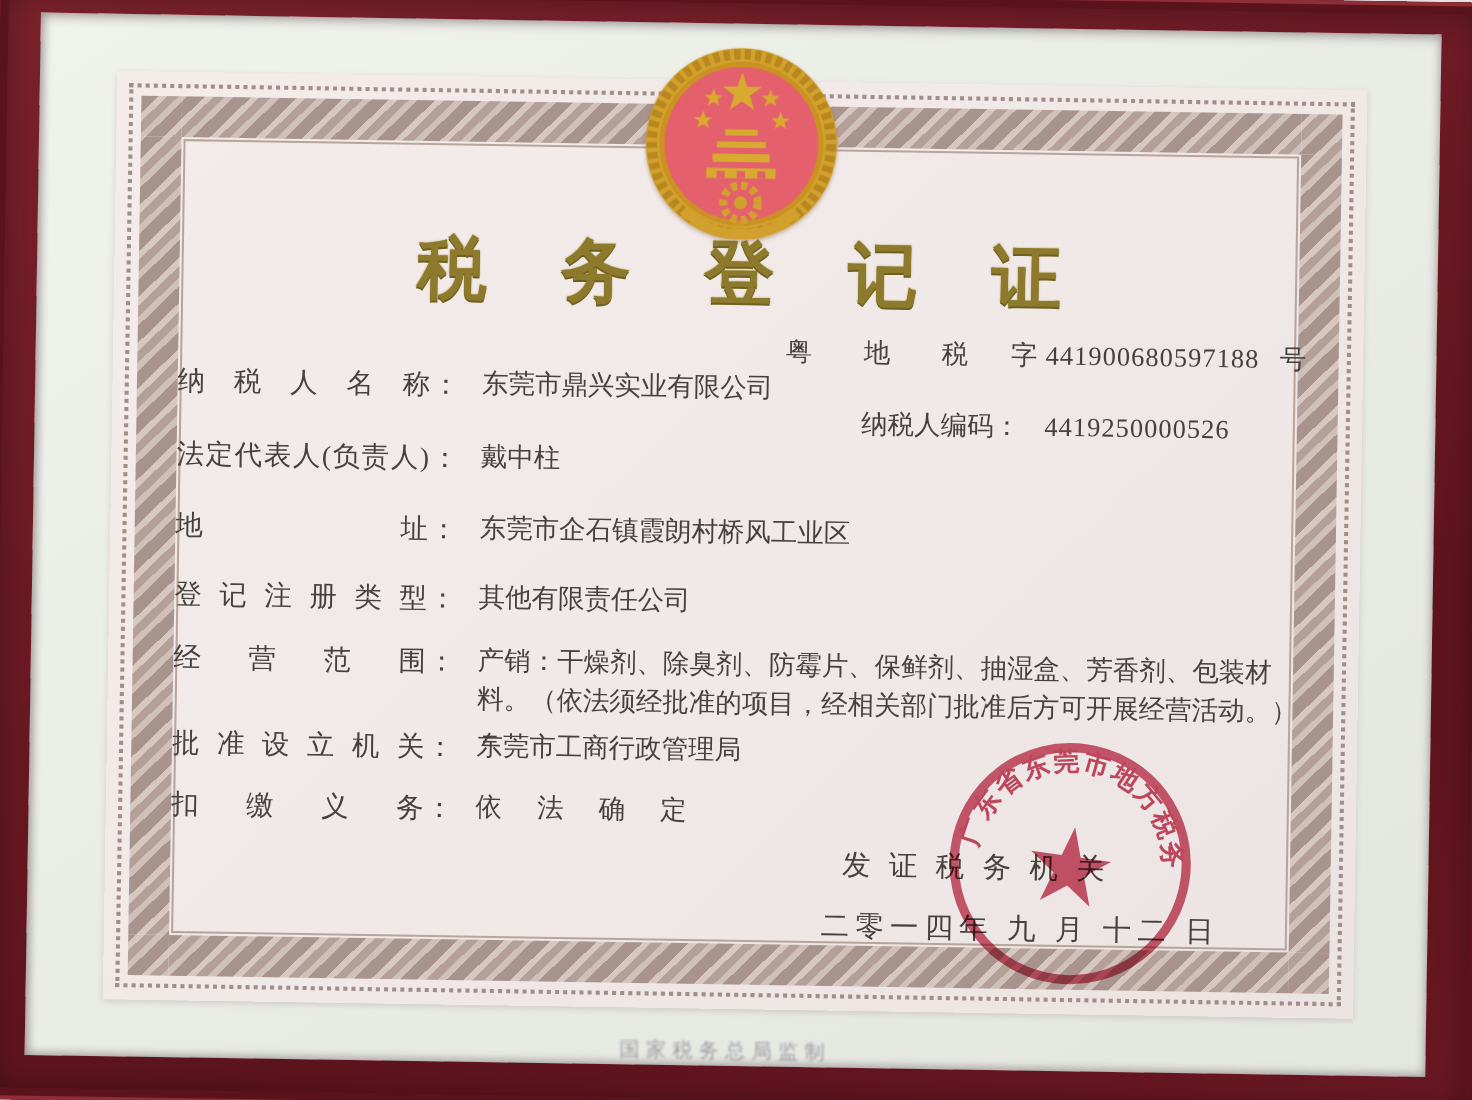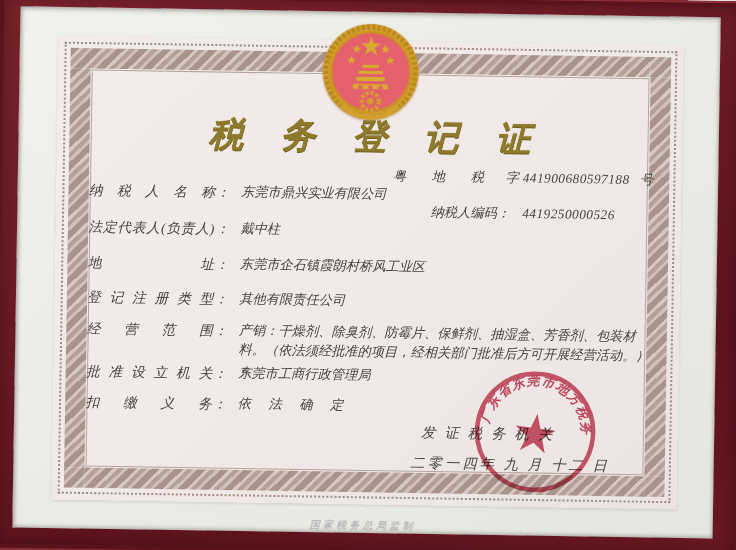--- a/index.html
+++ b/index.html
@@ -1,21 +1,21 @@
 <!DOCTYPE html>
 <html><head>
 <meta charset="utf-8">
 <style>
   html,body{margin:0;padding:0;}
   body{
     width:736px;height:550px;overflow:hidden;
     background:#f5eff0;
     font-family:"Liberation Serif","DejaVu Serif",serif;
   }
-  .scene{position:relative;width:736px;height:472px;font-style:italic;}
+  .scene{position:relative;width:736px;height:472px;}
 
   
   .frame{
     position:absolute;left:0;top:0;width:736px;height:550px;
     transform:rotate(0.9deg) scale(1.018);
     transform-origin:46% 50%;
     background:linear-gradient(160deg,#7c222c 0%,#6e1b25 35%,#5e141d 70%,#6a1822 100%);
     box-shadow:
       inset 0 0 0 2px #8f2e36,
       inset 0 0 0 6px #5a121b,

